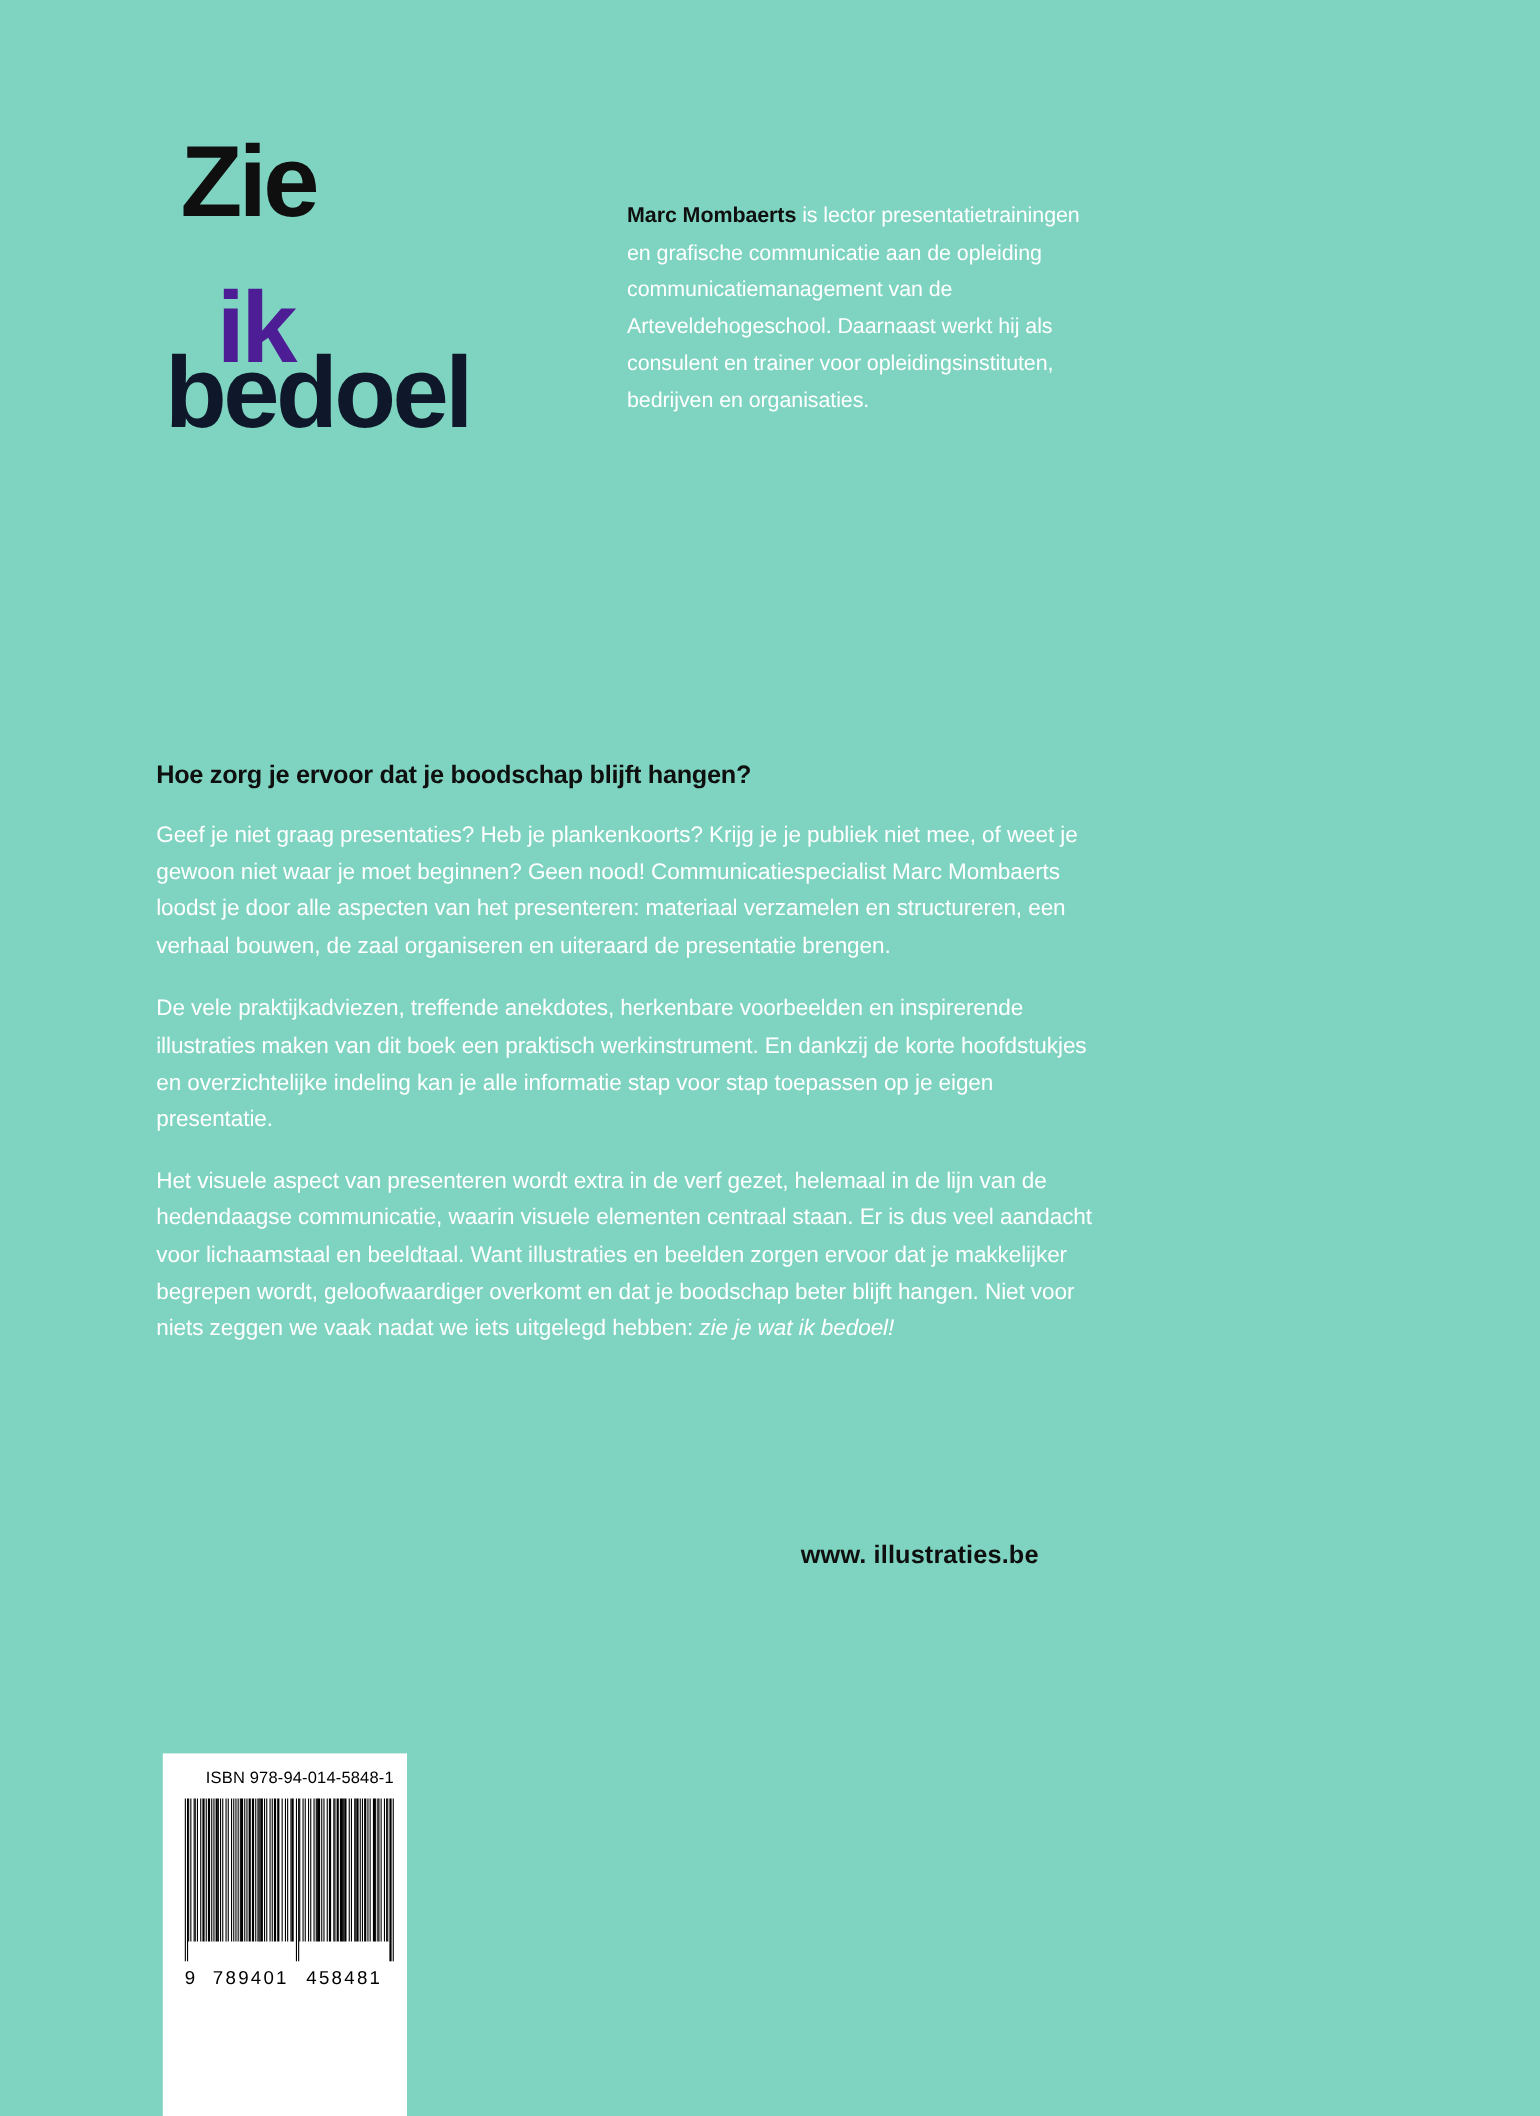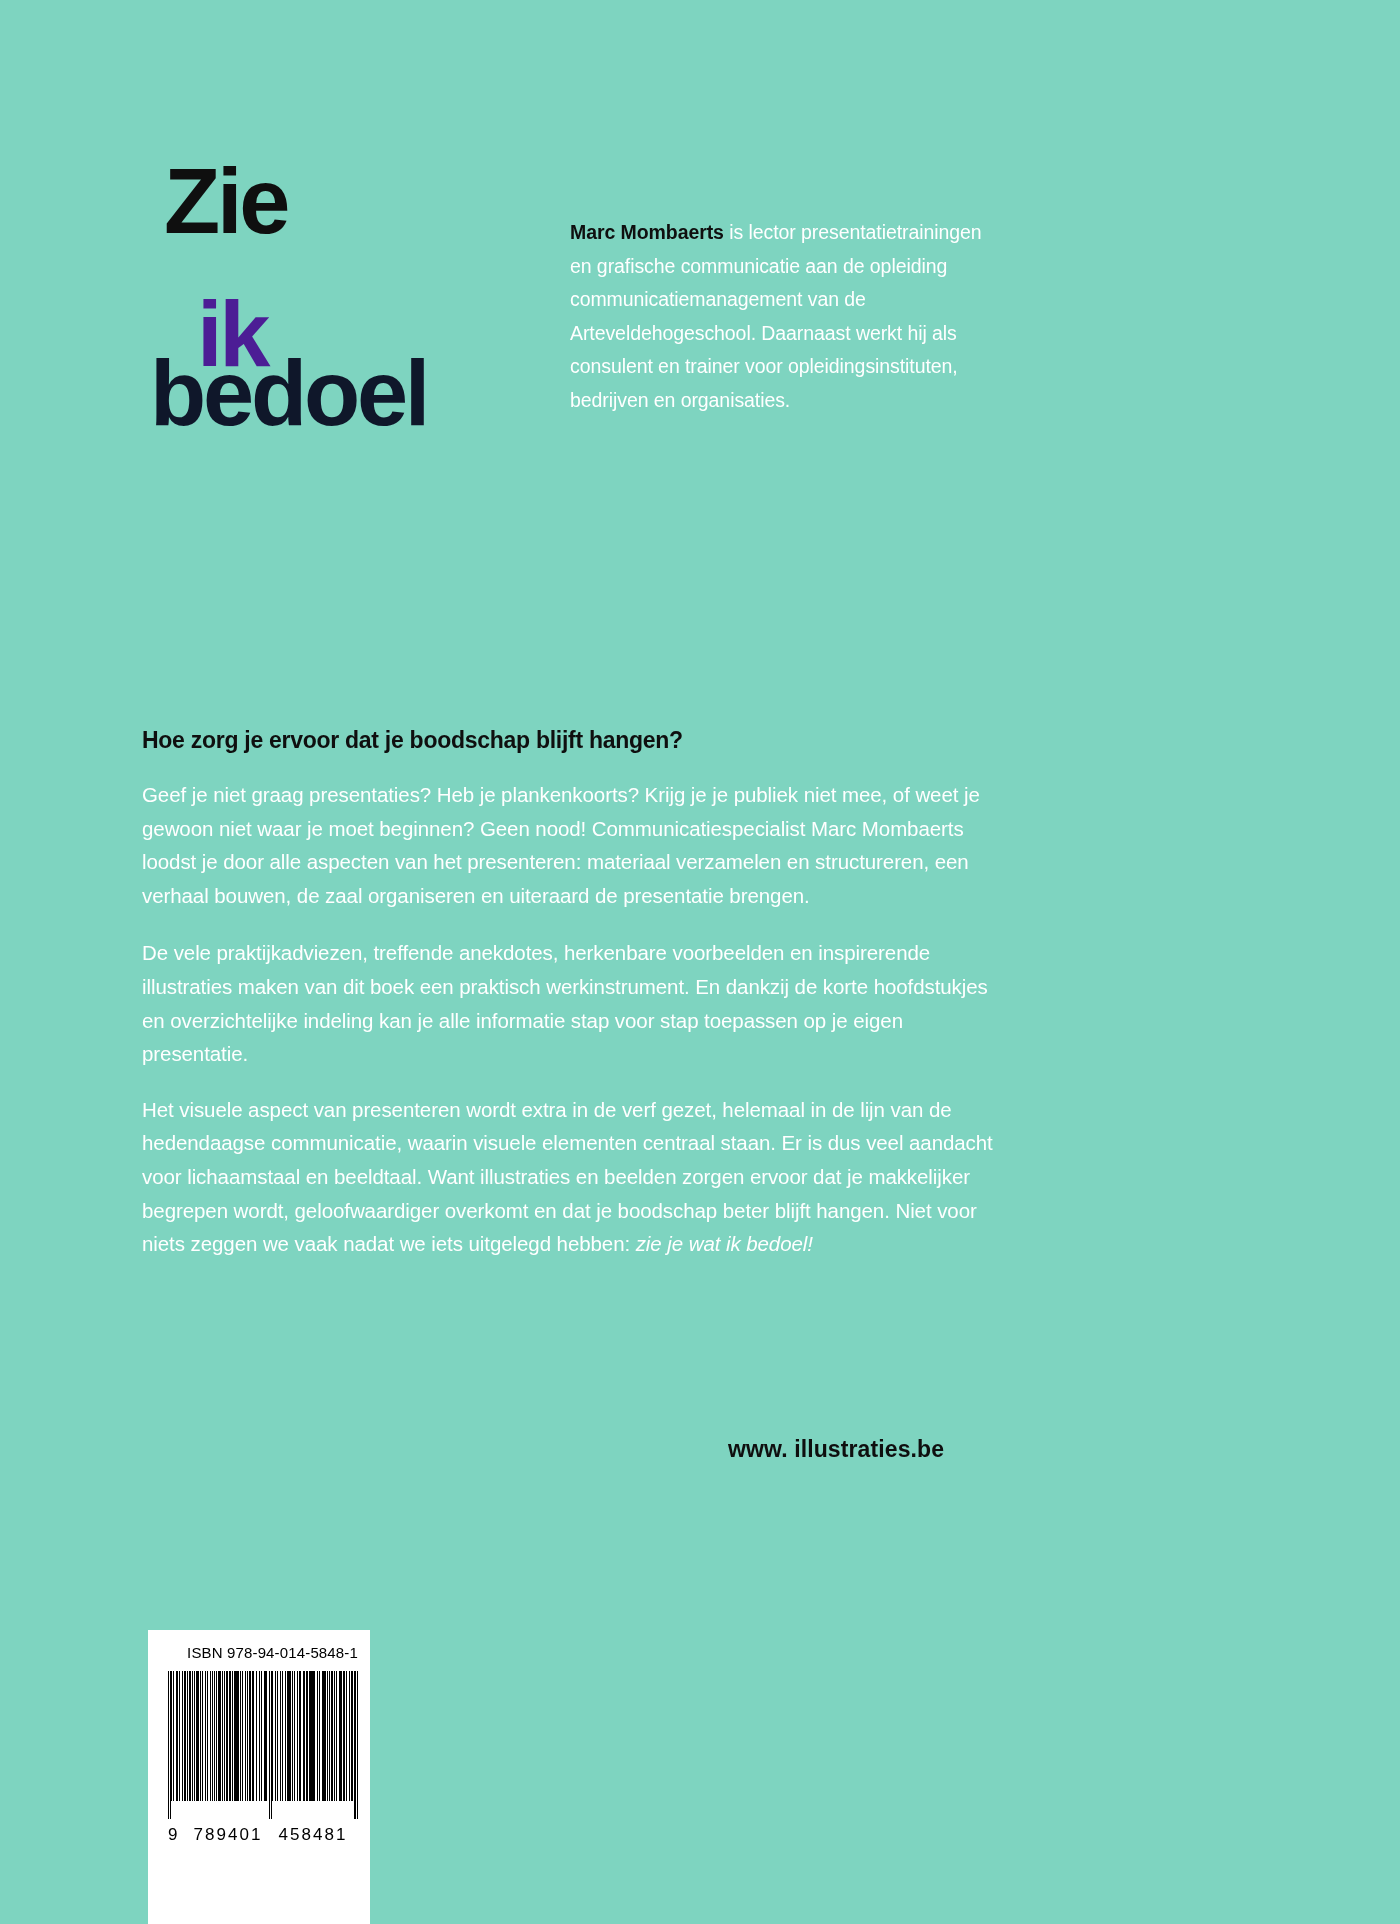--- a/index.html
+++ b/index.html
@@ -13,21 +13,20 @@
     background: #7ed4c0;
     font-family: "Liberation Sans", sans-serif;
     position: relative;
     overflow: hidden;
   }
 
   .cover {
     position: absolute;
     inset: 0;
     background: #7ed4c0;
-    margin-top: 36px;
   }
 
   
   .title-block {
     position: absolute;
     left: 150px;
     top: 128px;
     width: 420px;
     height: 260px;
   }

